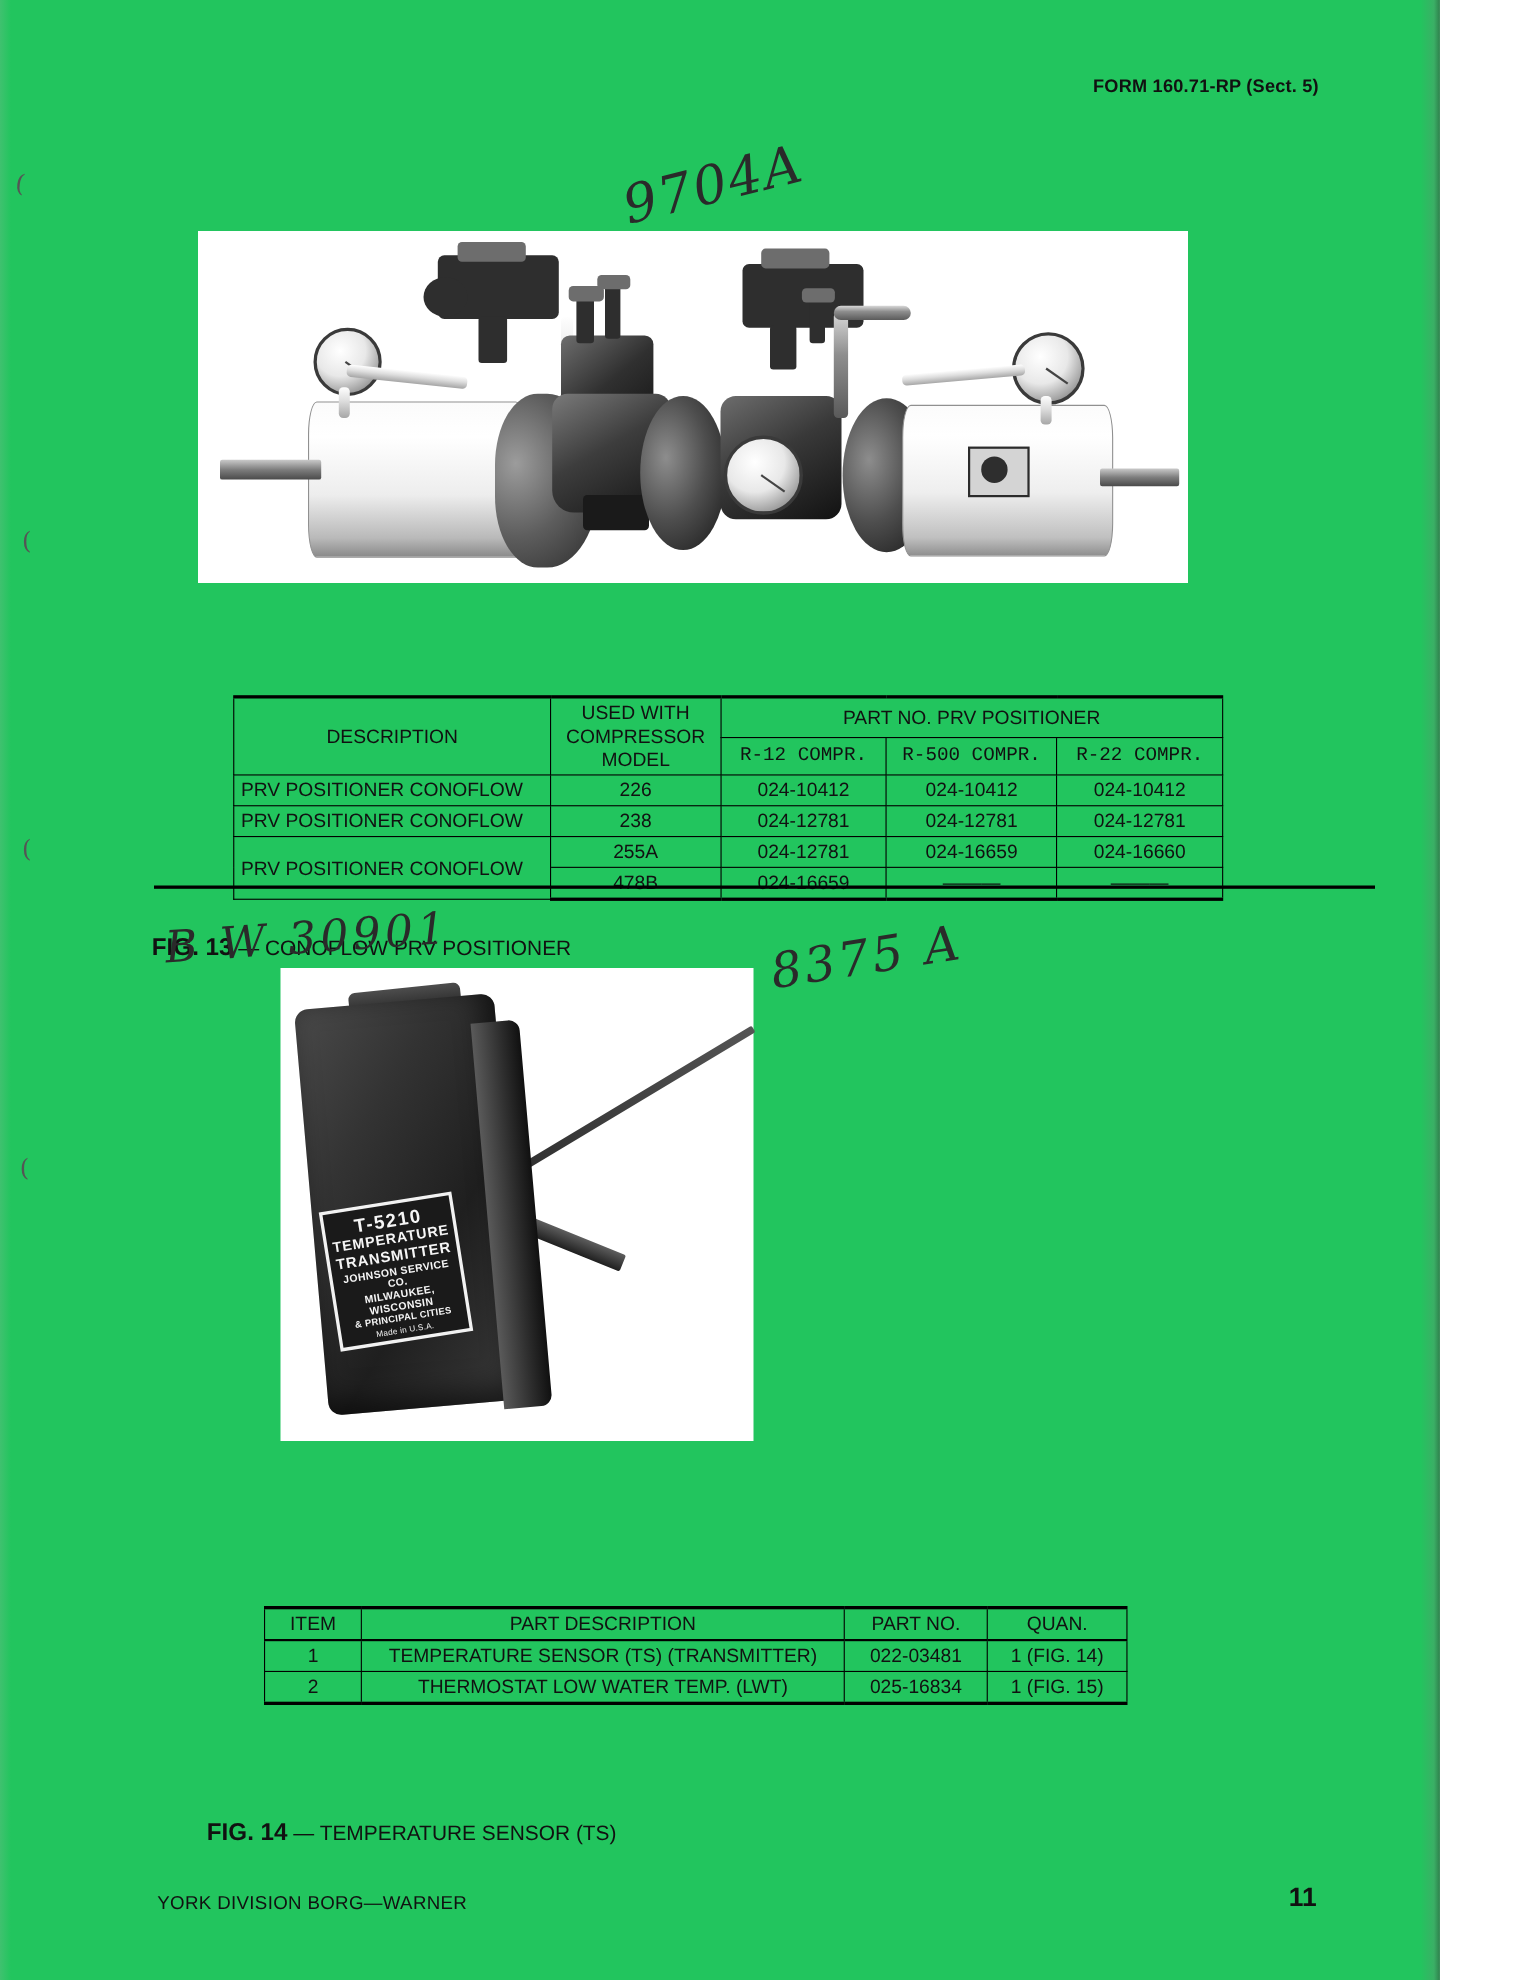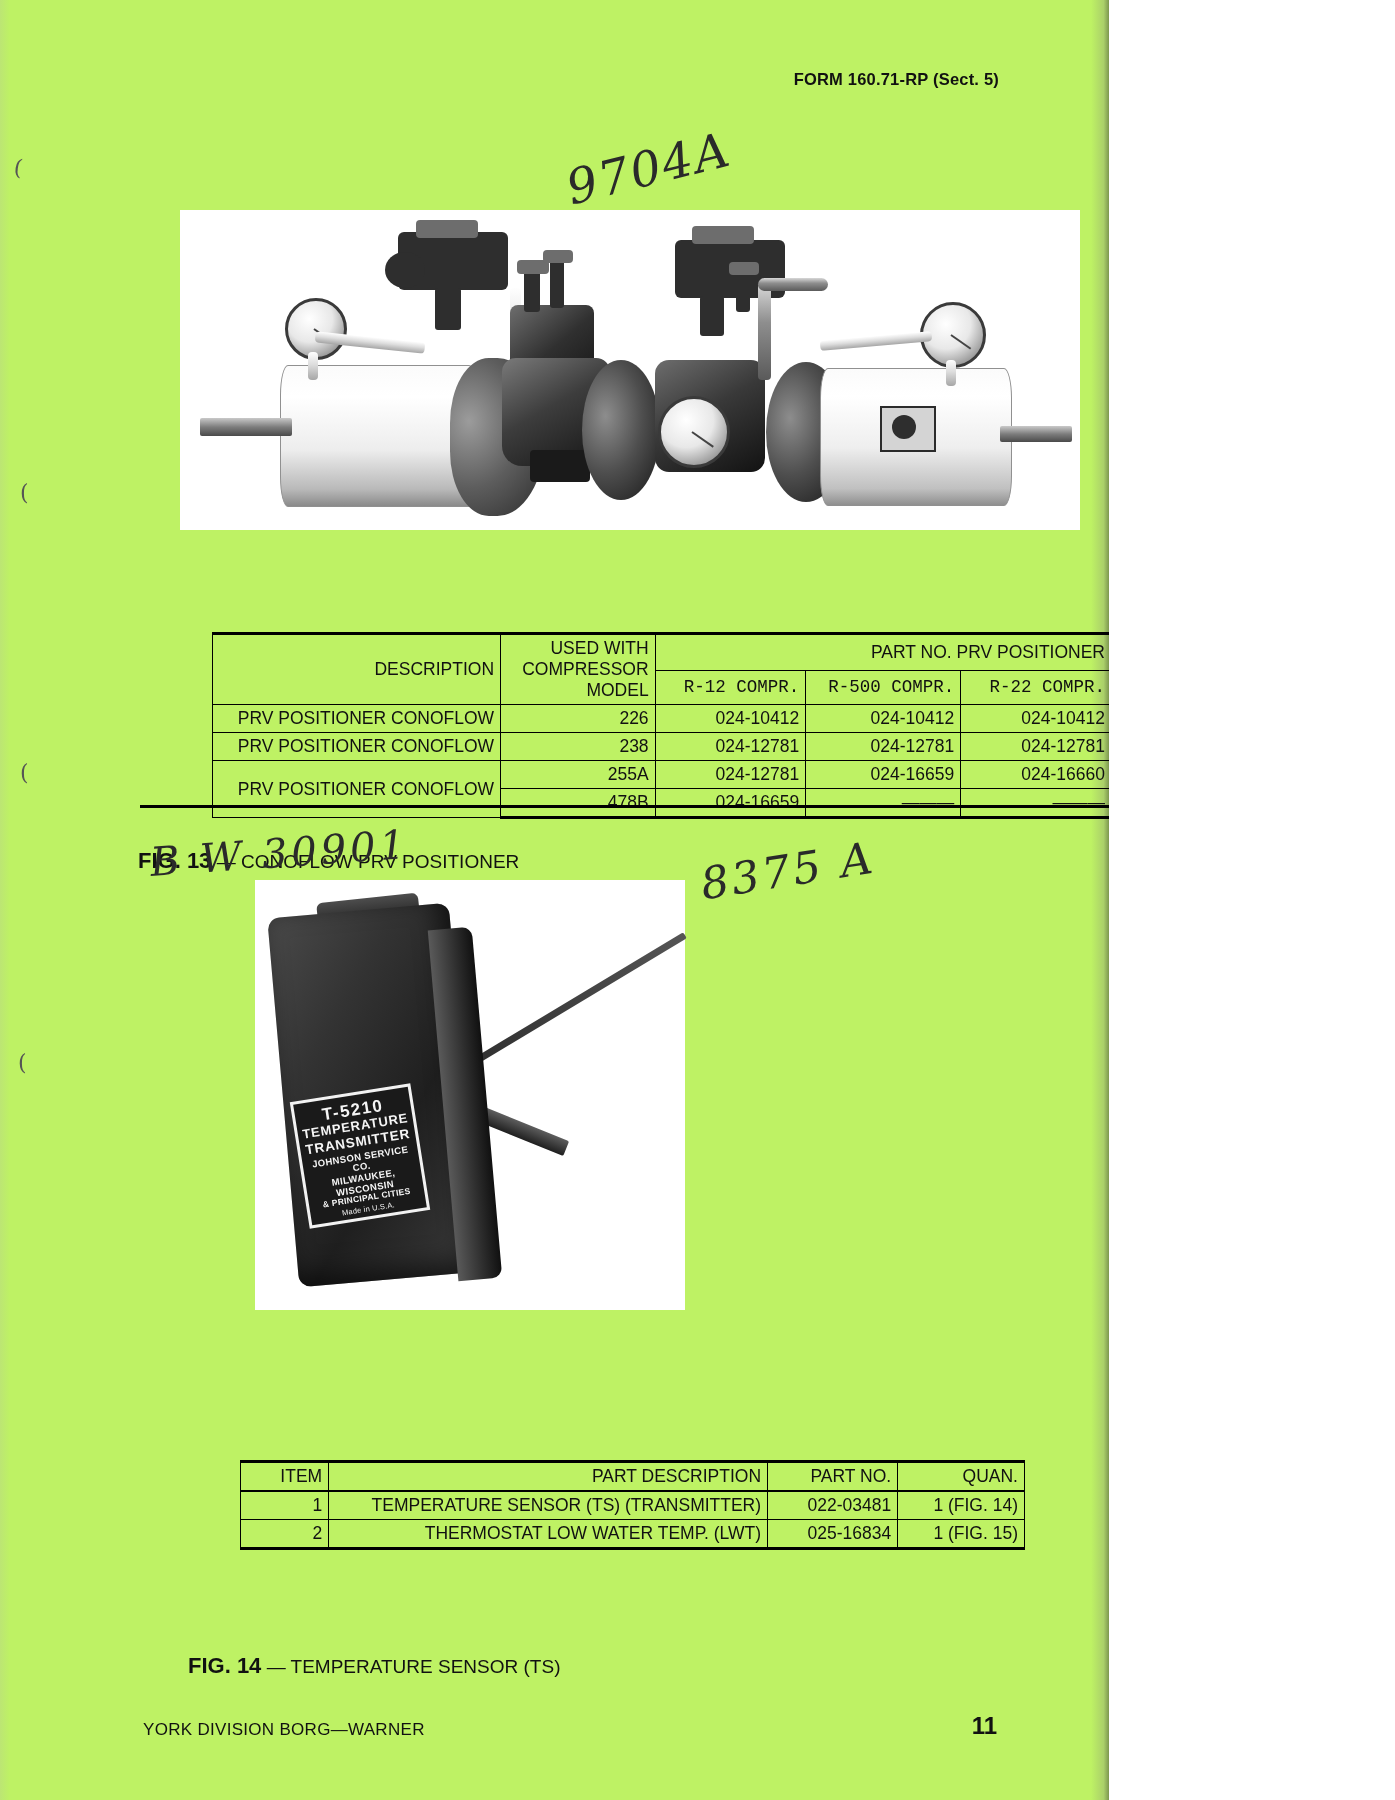--- a/index.html
+++ b/index.html
@@ -6,23 +6,23 @@
     margin: 0;
     padding: 0;
     background: #ffffff;
   }
   body {
     font-family: "Liberation Sans", sans-serif;
     color: #111111;
   }
   .page {
     position: relative;
-    width: 1109px;
+    width: 1309px;
     height: 1800px;
-    background: #bef264;
+    background: #22c55e;
     overflow: hidden;
   }
   
   .scan-edge-right {
     position: absolute;
     top: 0; right: 0;
     width: 18px; height: 1800px;
     background: linear-gradient(to right, rgba(255,255,255,0) 0%, rgba(120,120,120,0.28) 70%, rgba(60,60,60,0.5) 100%);
     pointer-events: none;
   }
@@ -214,34 +214,34 @@
   table.doc {
     position: absolute;
     border-collapse: collapse;
     font-family: "Liberation Sans", sans-serif;
     color: #111;
   }
   table.doc td, table.doc th {
     border: 1px solid #000;
     font-weight: normal;
     padding: 3px 6px;
-    text-align: right;
+    text-align: center;
     white-space: nowrap;
   }
   #table-prv {
     left: 212px;
     top: 632px;
     width: 900px;
     font-size: 17.5px;
   }
   #table-prv .topline td, #table-prv .topline th { border-top: 3px solid #000; }
   #table-prv .hdr-desc { width: 288px; }
   #table-prv .hdr-model { width: 152px; line-height: 1.2; }
   #table-prv .numcol { width: 153px; font-family: Liberation Mono, monospace; }
-  #table-prv td.desc { text-align: right; }
+  #table-prv td.desc { text-align: left; }
   #table-prv tr.lastrow td { border-bottom: 3px solid #000; }
 
   #table-parts {
     left: 240px;
     top: 1460px;
     width: 785px;
     font-size: 17.5px;
   }
   #table-parts .topline th { border-top: 3px solid #000; }
   #table-parts .c-item { width: 88px; }

